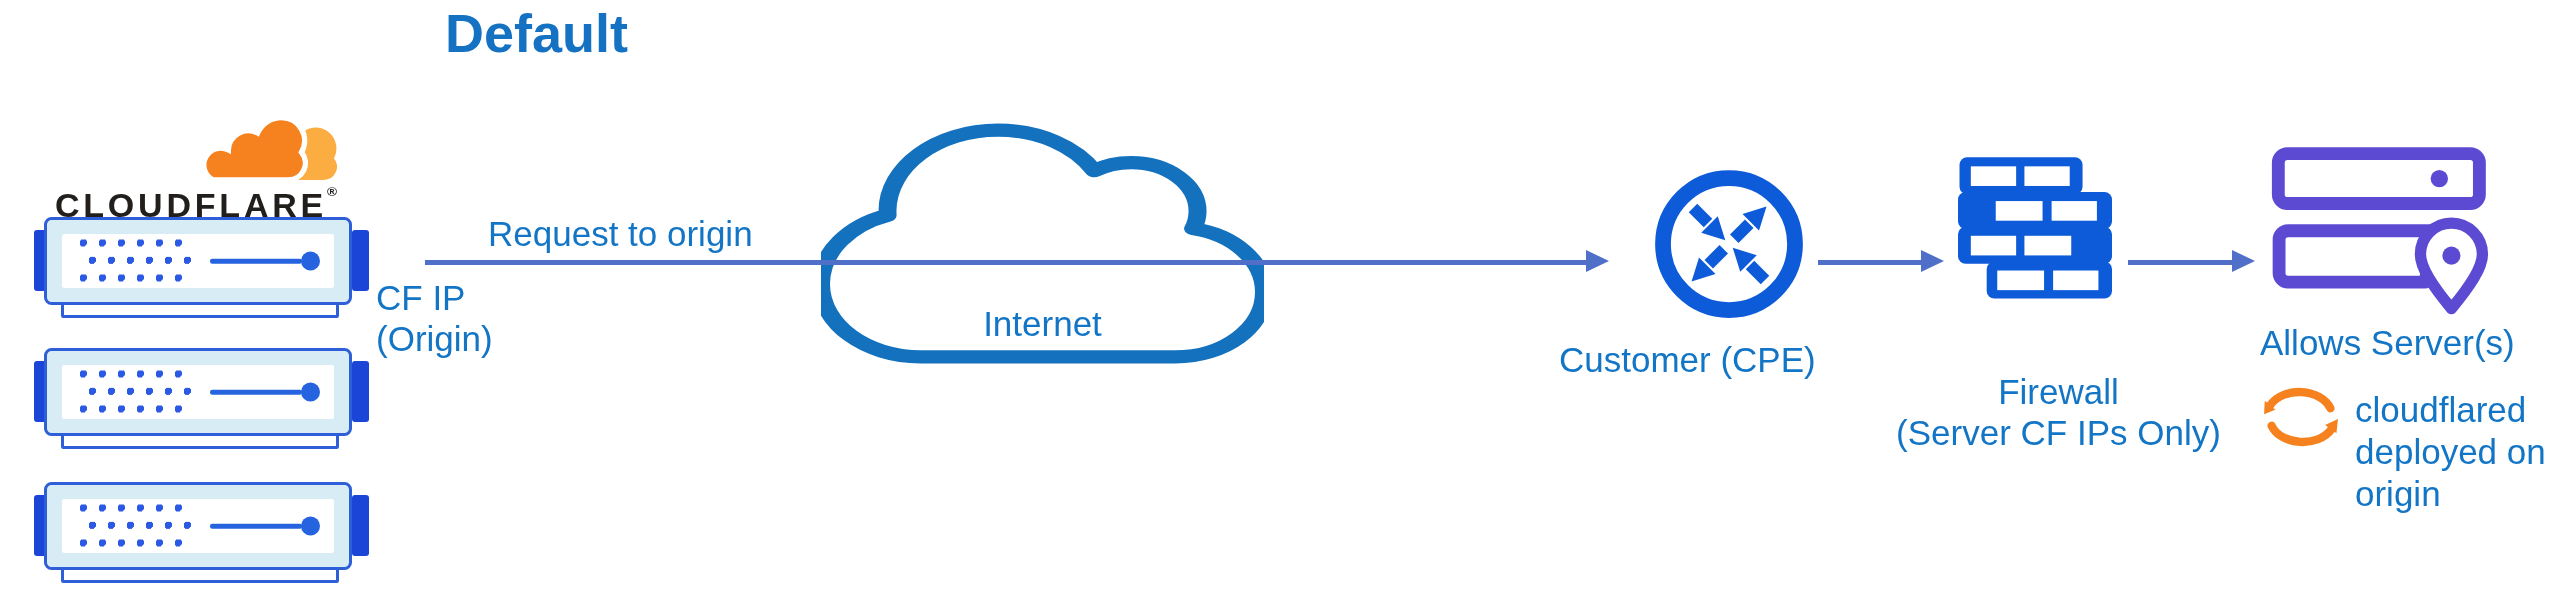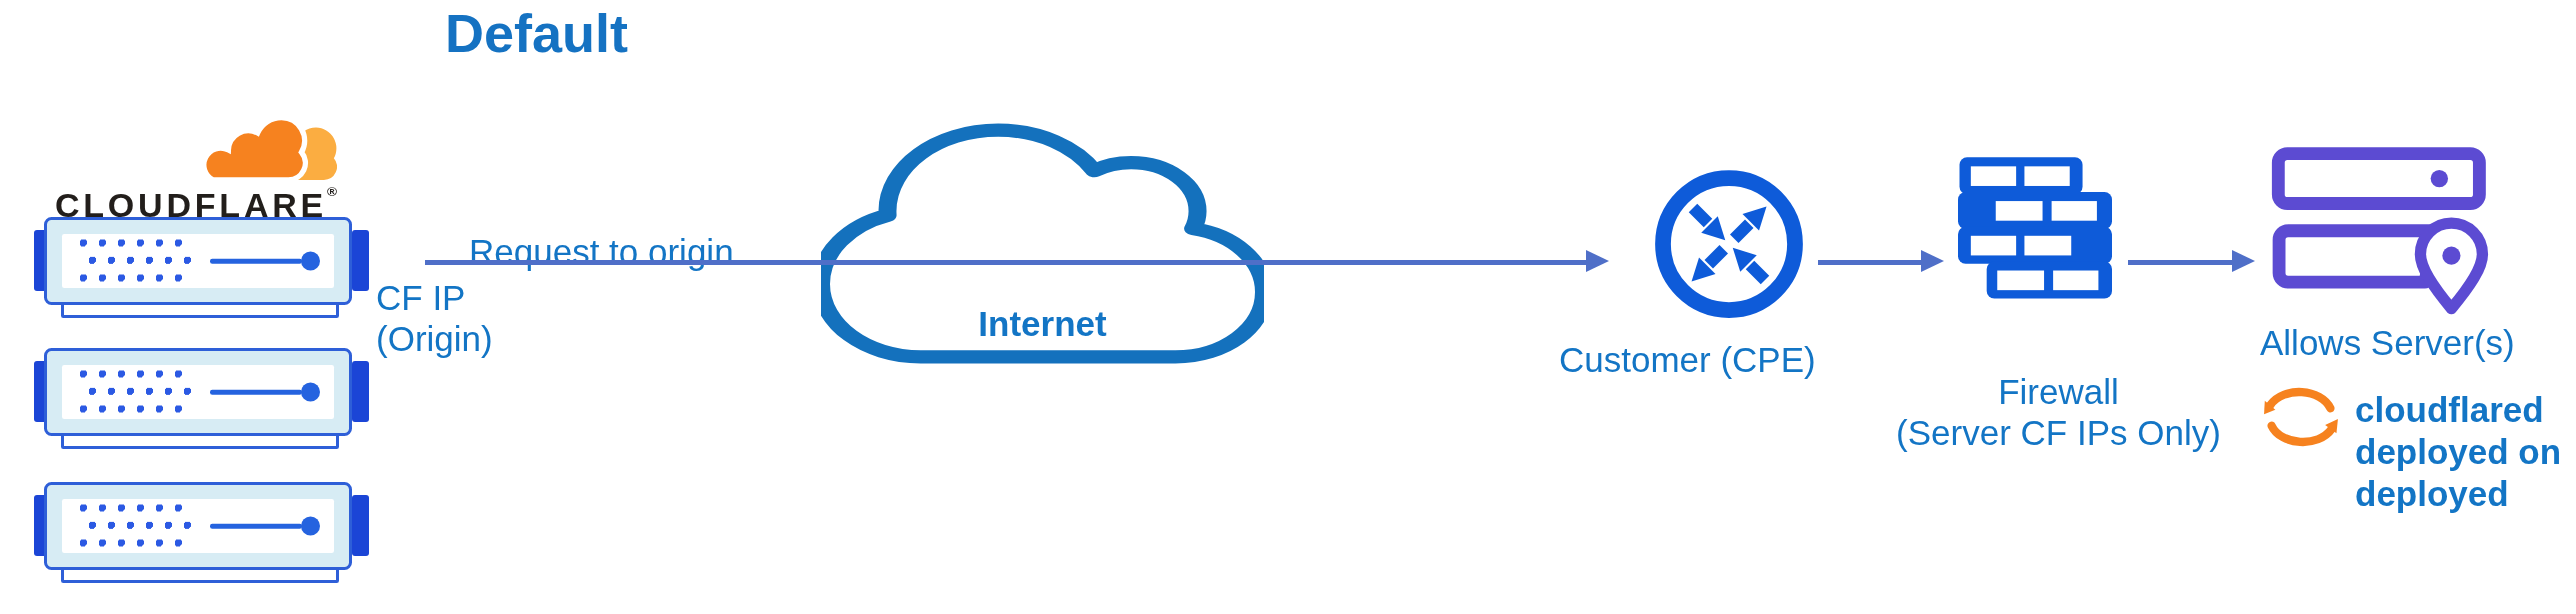--- a/index.html
+++ b/index.html
@@ -102,23 +102,23 @@
         <div class="dots"></div>
         <div class="hline"></div>
         <div class="pdot"></div>
       </div>
     </div>
   </div>
 
   <svg class="abs" style="left:821px;top:114px;" width="443" height="259" viewBox="0 0 640 512" preserveAspectRatio="none">
     <path d="M0 336 C0 415.5 64.5 480 144 480 H512 C582.7 480 640 422.7 640 352 C640 290.1 596 238.4 537.6 226.6 C541.7 215.9 544 204.2 544 192 C544 139 501 96 448 96 C428.3 96 409.9 102 394.7 112.2 C367 64.2 315.3 32 256 32 C167.6 32 96 103.6 96 192 C96 194.7 96.1 197.4 96.2 200.1 C40.2 219.8 0 273.2 0 336 Z" fill="#ffffff" stroke="#1471bd" stroke-width="26" stroke-linejoin="round"></path>
   </svg>
-  <div class="abs lbl center" style="left:821px;top:303px;width:443px;font-weight:bold;">Internet</div>
-
-  <div class="abs lbl" style="left:469px;top:213px;margin-top:18px;">Request to origin</div>
+  <div class="abs lbl center" style="left:821px;top:303px;width:443px;">Internet</div>
+
+  <div class="abs lbl" style="left:488px;top:213px;">Request to origin</div>
   <div class="abs lbl" style="left:376px;top:277px;">
     <div>CF IP</div>
     <div>(Origin)</div>
   </div>
 
   <div class="aline" style="left:425px;width:1162px;"></div>
   <div class="ahead" style="left:1586px;"></div>
 
   <svg class="abs" style="left:1654px;top:169px;" width="150" height="150" viewBox="0 0 200 200">
     <circle cx="100" cy="100" r="88" fill="#ffffff" stroke="#0e5bd9" stroke-width="21"></circle>
@@ -184,20 +184,20 @@
     </g>
   </svg>
   <div class="abs lbl" style="left:2260px;top:322px;">Allows Server(s)</div>
 
   <svg class="abs" style="left:2255px;top:381px;" width="92" height="72" viewBox="0 0 122 95">
     <path d="M100 36 C 88 10, 38 6, 20 32" fill="none" stroke="#f6821f" stroke-width="11" stroke-linecap="round"></path>
     <polygon points="12,44 27,38 13,26" fill="#f6821f"></polygon>
     <path d="M22 59 C 34 85, 84 89, 102 63" fill="none" stroke="#f6821f" stroke-width="11" stroke-linecap="round"></path>
     <polygon points="110,50 108,69 93,58" fill="#f6821f"></polygon>
   </svg>
-  <div class="abs lbl" style="left:2355px;top:389px;line-height:42px;font-weight:bold;">
+  <div class="abs lbl" style="left:2355px;top:389px;line-height:42px;">
     <div>cloudflared</div>
     <div>deployed on</div>
-    <div>deployed</div>
+    <div>origin</div>
   </div>
 
 </div>
 
 
 </body></html>

